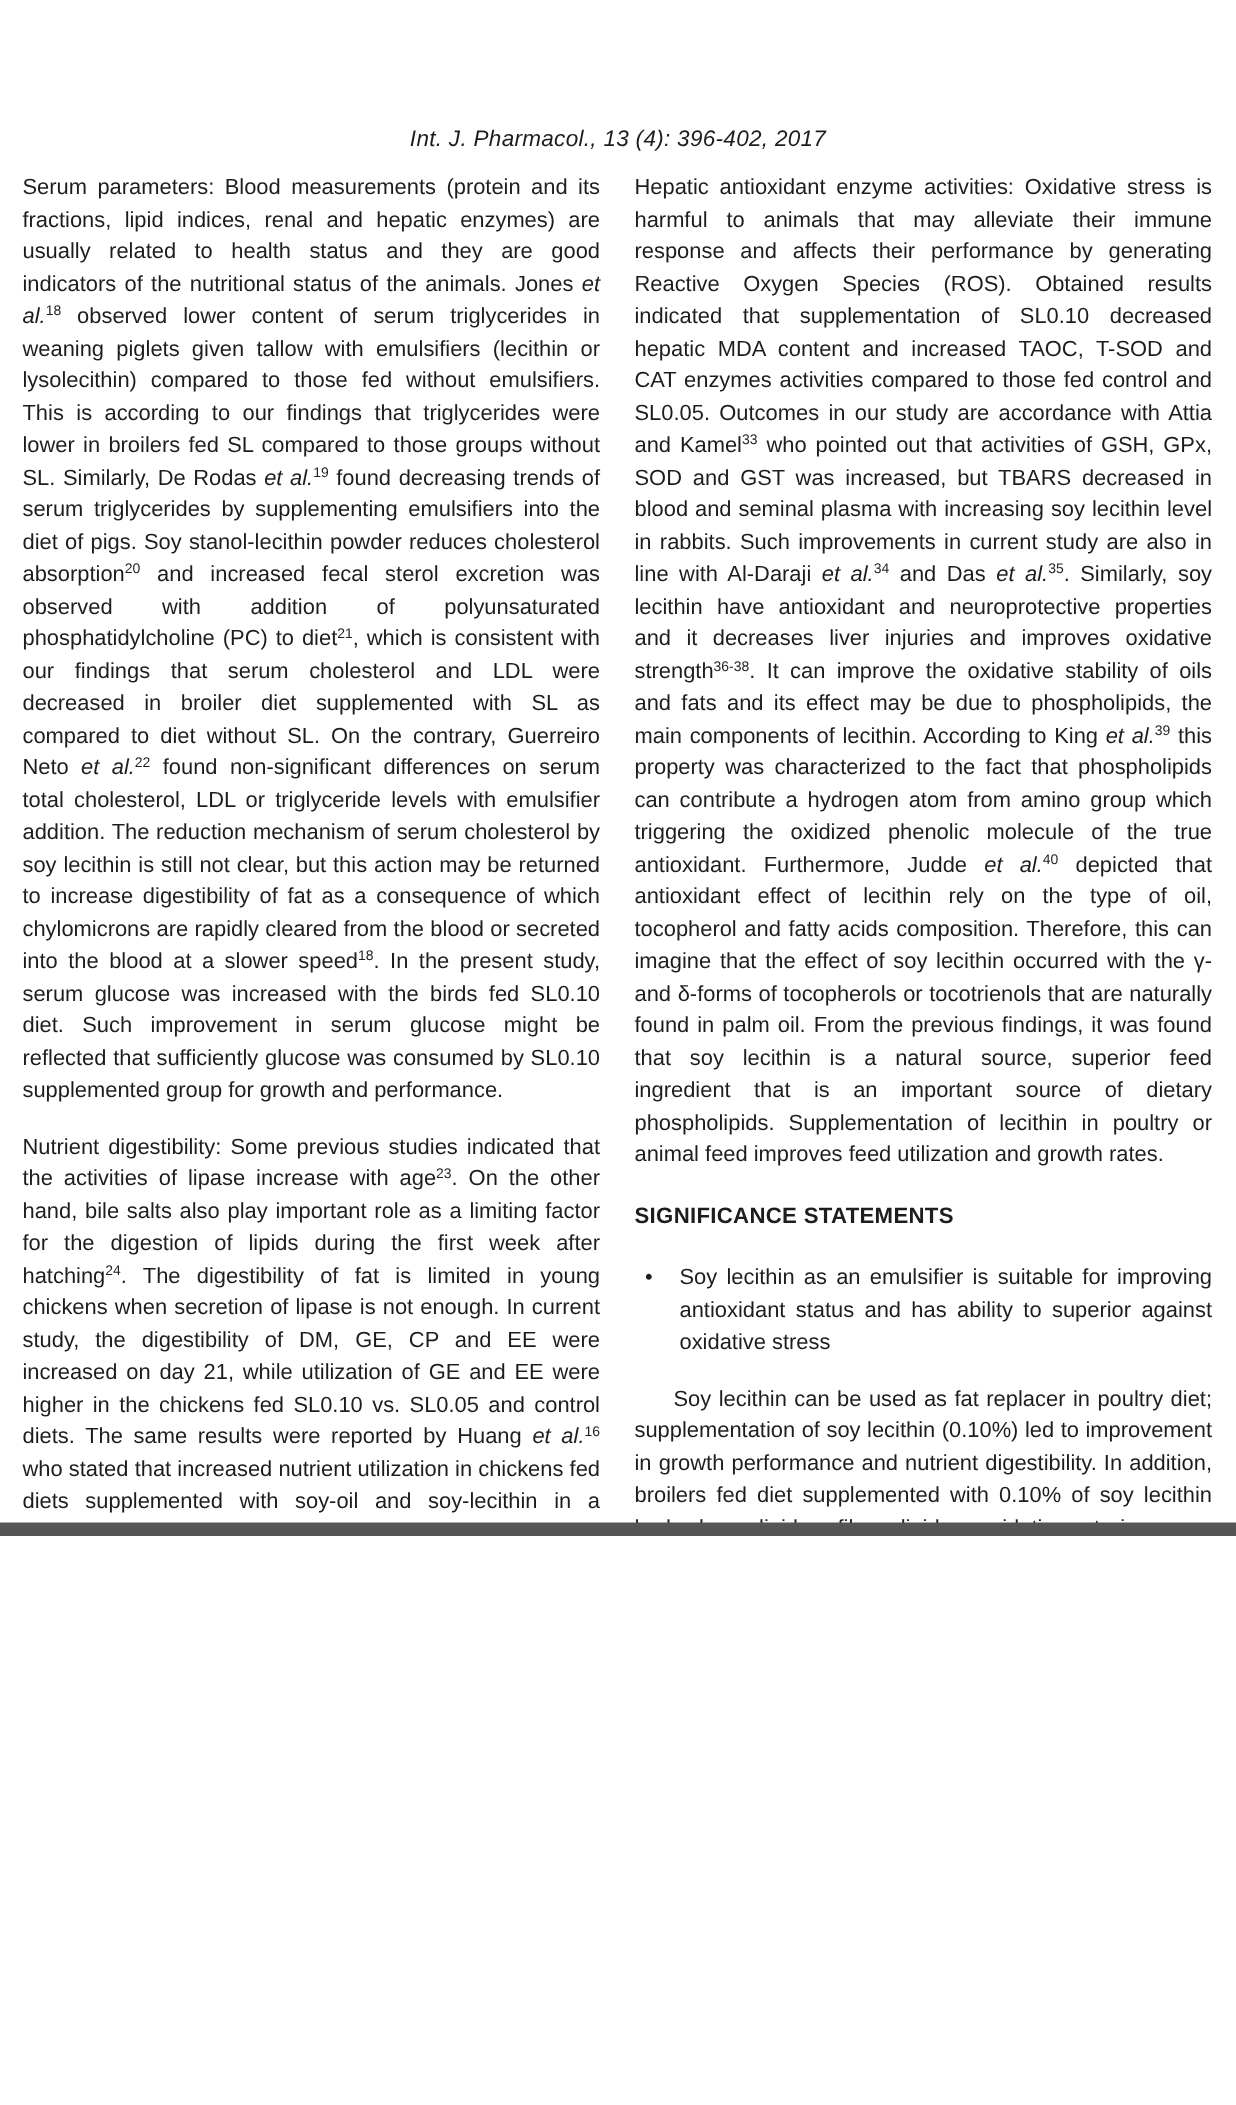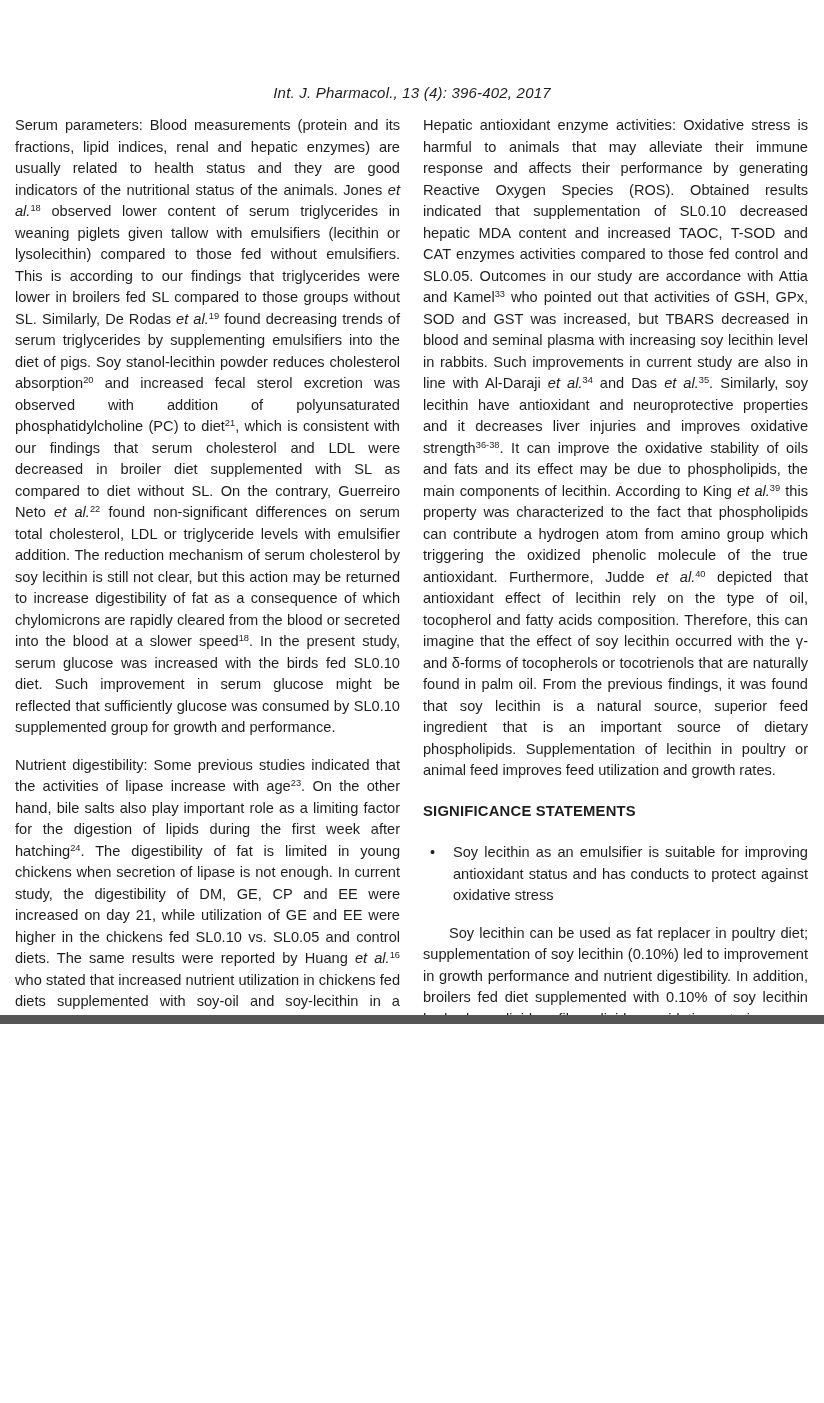--- a/index.html
+++ b/index.html
@@ -100,21 +100,21 @@
 
   <div class="columns">
     <div class="col" id="col-left">
         <p class="body-para"><b>Serum parameters: </b>Blood measurements (protein and its fractions, lipid indices, renal and hepatic enzymes) are usually related to health status and they are good indicators of the nutritional status of the animals. Jones <i>et al.</i><sup>18</sup> observed lower content of serum triglycerides in weaning piglets given tallow with emulsifiers (lecithin or lysolecithin) compared to those fed without emulsifiers. This is according to our findings that triglycerides were lower in broilers fed SL compared to those groups without SL. Similarly, De Rodas <i>et al.</i><sup>19</sup> found decreasing trends of serum triglycerides by supplementing emulsifiers into the diet of pigs. Soy stanol-lecithin powder reduces cholesterol absorption<sup>20</sup> and increased fecal sterol excretion was observed with addition of polyunsaturated phosphatidylcholine (PC) to diet<sup>21</sup>, which is consistent with our findings that serum cholesterol and LDL were decreased in broiler diet supplemented with SL as compared to diet without SL. On the contrary, Guerreiro Neto <i>et al.</i><sup>22</sup> found non-significant differences on serum total cholesterol, LDL or triglyceride levels with emulsifier addition. The reduction mechanism of serum cholesterol by soy lecithin is still not clear, but this action may be returned to increase digestibility of fat as a consequence of which chylomicrons are rapidly cleared from the blood or secreted into the blood at a slower speed<sup>18</sup>. In the present study, serum glucose was increased with the birds fed SL0.10 diet. Such improvement in serum glucose might be reflected that sufficiently glucose was consumed by SL0.10 supplemented group for growth and performance.</p>
         <p class="body-para"><b>Nutrient digestibility: </b>Some previous studies indicated that the activities of lipase increase with age<sup>23</sup>. On the other hand, bile salts also play important role as a limiting factor for the digestion of lipids during the first week after hatching<sup>24</sup>. The digestibility of fat is limited in young chickens when secretion of lipase is not enough. In current study, the digestibility of DM, GE, CP and EE were increased on day 21, while utilization of GE and EE were higher in the chickens fed SL0.10 vs. SL0.05 and control diets. The same results were reported by Huang <i>et al.</i><sup>16</sup> who stated that increased nutrient utilization in chickens fed diets supplemented with soy-oil and soy-lecithin in a proportion of 25/75 during 19-21 day. Findings of our study are also supported by the earlier reports<sup>25-28</sup> who speculated that increased nutrient digestibility in the broilers fed diet incorporated with fat emulsifier and low dietary fat level. On the contrary, linear decrease in the ATTD of DM, CP or GE was also reported<sup>13</sup> and with LPL supplementation in weanling piglets<sup>29</sup>. Inconsistency in the obtained results can be regarded due to different sources of lipids and various levels of emulsifiers used in the diet<sup>14,30</sup>. Furthermore, vegetable oil are more digestible than animal oils documented by Tan <i>et al.</i><sup>31</sup> and Li <i>et al.</i><sup>32</sup>, which may be one of causes that no effects were seen in proceeding research conducts.</p>
       </div>
     <div class="col" id="col-right">
         <p class="body-para"><b>Hepatic antioxidant enzyme activities: </b>Oxidative stress is harmful to animals that may alleviate their immune response and affects their performance by generating Reactive Oxygen Species (ROS). Obtained results indicated that supplementation of SL0.10 decreased hepatic MDA content and increased TAOC, T-SOD and CAT enzymes activities compared to those fed control and SL0.05. Outcomes in our study are accordance with Attia and Kamel<sup>33</sup> who pointed out that activities of GSH, GPx, SOD and GST was increased, but TBARS decreased in blood and seminal plasma with increasing soy lecithin level in rabbits. Such improvements in current study are also in line with Al-Daraji <i>et al.</i><sup>34</sup> and Das <i>et al.</i><sup>35</sup>. Similarly, soy lecithin have antioxidant and neuroprotective properties and it decreases liver injuries and improves oxidative strength<sup>36-38</sup>. It can improve the oxidative stability of oils and fats and its effect may be due to phospholipids, the main components of lecithin. According to King <i>et al.</i><sup>39</sup> this property was characterized to the fact that phospholipids can contribute a hydrogen atom from amino group which triggering the oxidized phenolic molecule of the true antioxidant. Furthermore, Judde <i>et al.</i><sup>40</sup> depicted that antioxidant effect of lecithin rely on the type of oil, tocopherol and fatty acids composition. Therefore, this can imagine that the effect of soy lecithin occurred with the γ- and δ-forms of tocopherols or tocotrienols that are naturally found in palm oil. From the previous findings, it was found that soy lecithin is a natural source, superior feed ingredient that is an important source of dietary phospholipids. Supplementation of lecithin in poultry or animal feed improves feed utilization and growth rates.</p>
         <div class="section-heading">SIGNIFICANCE STATEMENTS</div>
         <div class="bullet-list">
-          <div class="bullet-item">Soy lecithin as an emulsifier is suitable for improving antioxidant status and has conducts to protect against oxidative stress</div>
+          <div class="bullet-item">Soy lecithin as an emulsifier is suitable for improving antioxidant status and has ability to superior against oxidative stress</div>
         </div>
         <p class="body-para indent">Soy lecithin can be used as fat replacer in poultry diet; supplementation of soy lecithin (0.10%) led to improvement in growth performance and nutrient digestibility. In addition, broilers fed diet supplemented with 0.10% of soy lecithin had a lower lipid profile or lipid peroxidation rate in serum. Furthermore, dietary soy lecithin improved the activities of hepatic antioxidant enzymes and has ability to protect against oxidative stress.</p>
       </div>
   </div>
 
   <div class="page-number">400</div>
 
   <div class="bottom-bar"></div>
 </div>
 

